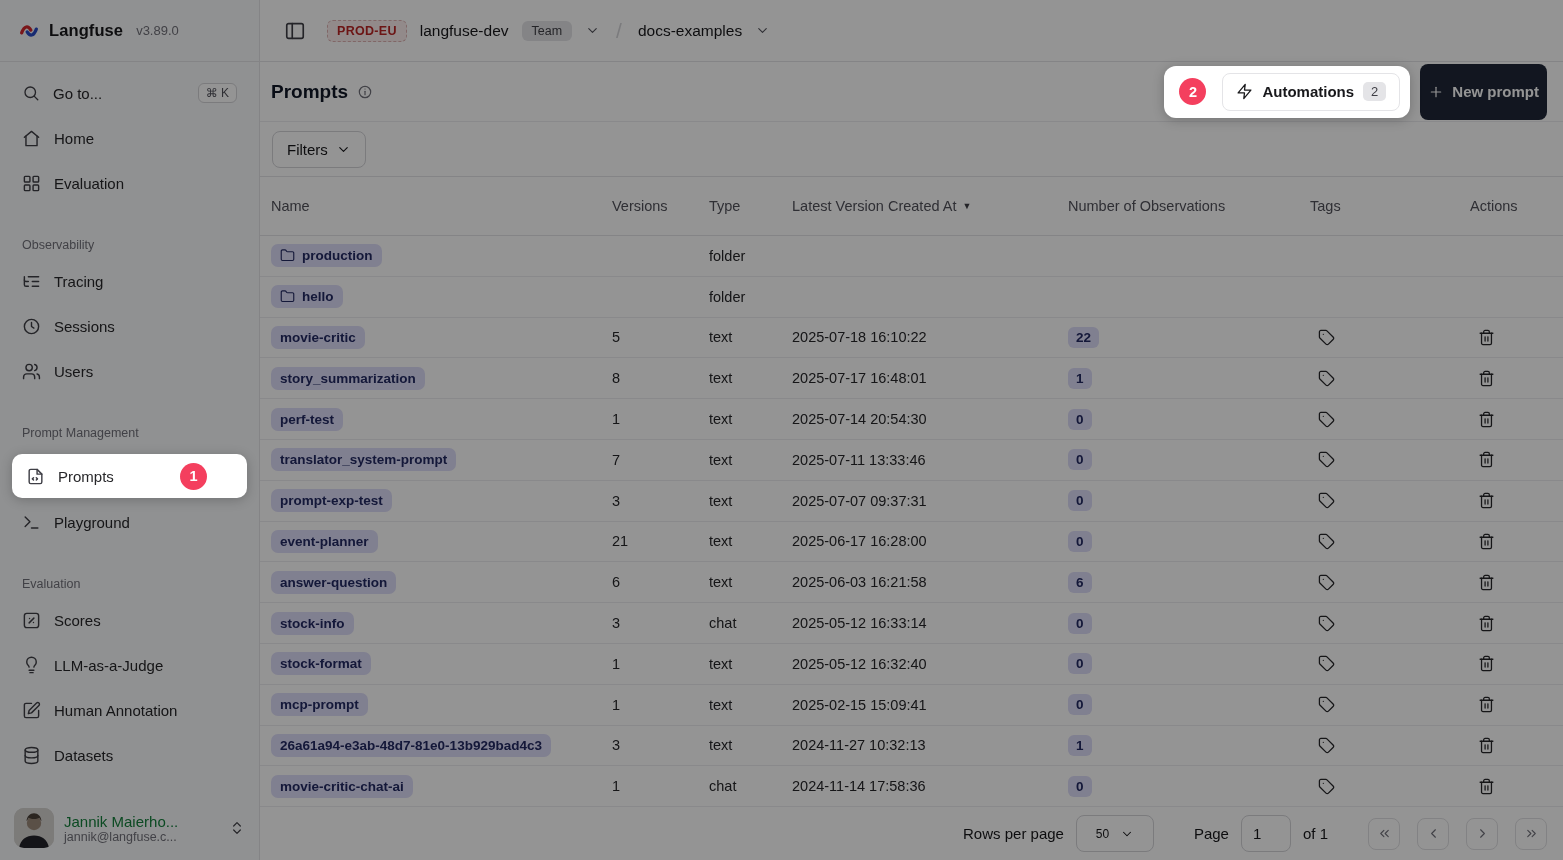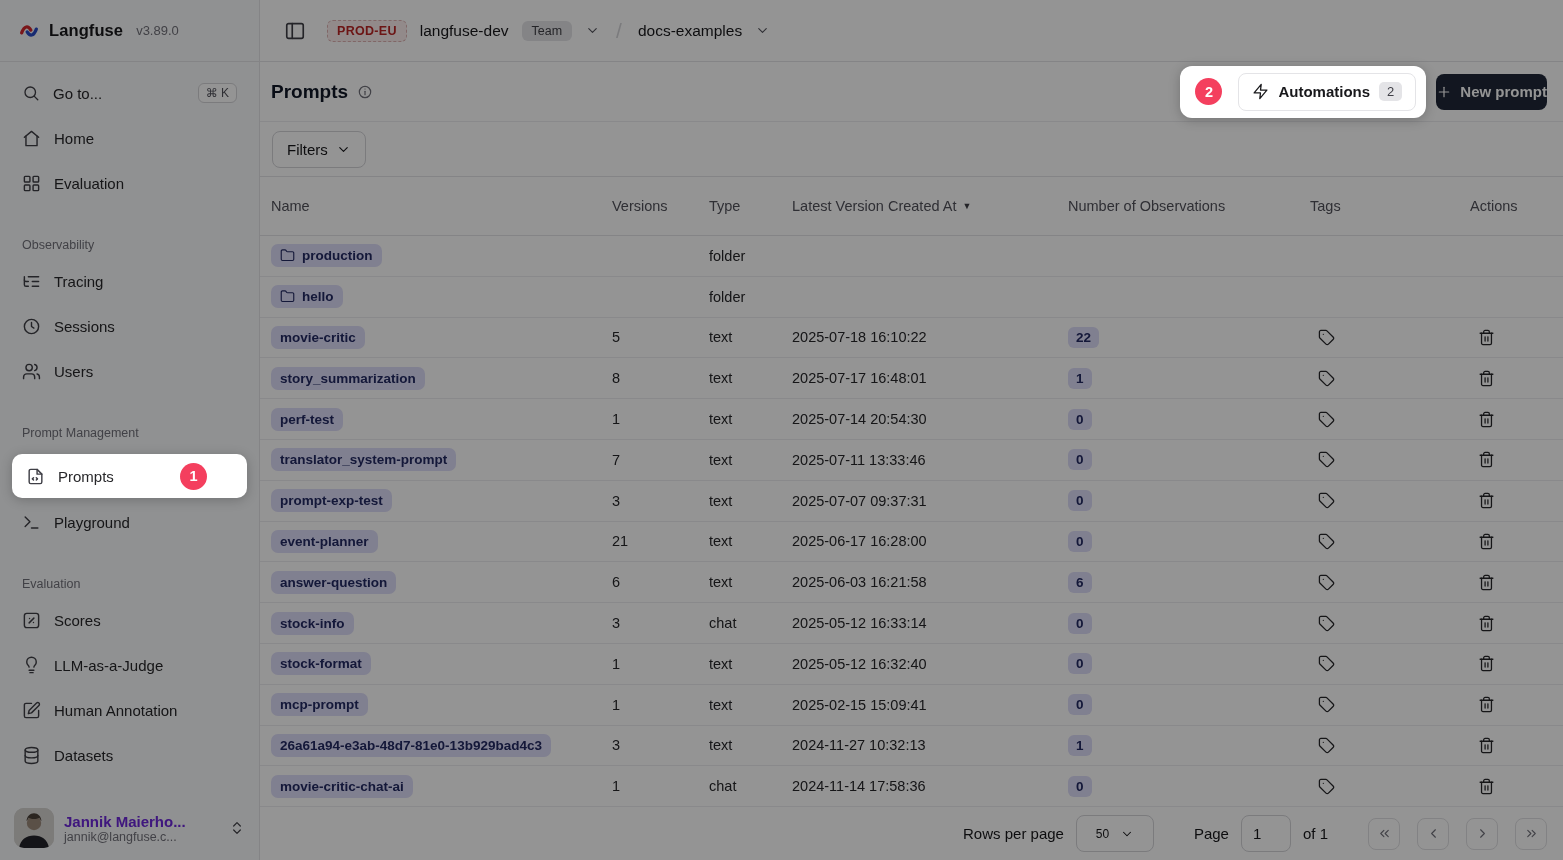--- a/index.html
+++ b/index.html
@@ -33,21 +33,21 @@
   .section-label { font-size:12.5px; color:#71717a; margin:38px 10px 12px 10px; height:18px; display:flex; align-items:center; }
   .nav-item.active { background:#fff; height:44px; border-radius:10px; padding:0 14px; margin:0 0 9px 0;
                      box-shadow:0 2px 12px rgba(0,0,0,.22); position:relative; z-index:60; }
   .step-badge { width:27px; height:27px; border-radius:50%; background:var(--callout-red,#f43f5e); color:#fff;
                 font-weight:700; font-size:14.5px; display:flex; align-items:center; justify-content:center; }
   .nav-item.active .step-badge { margin-left:auto; margin-right:26px; }
 
   .sidebar-footer { margin-top:auto; padding:10px 14px 12px 14px; display:flex; align-items:center; gap:10px; }
   .avatar { width:40px; height:40px; border-radius:10px; overflow:hidden; flex:0 0 auto; background:#cfcfcf; }
   .user-meta { min-width:0; }
-  .user-name { font-weight:700; font-size:15px; color:#6d28d9; white-space:nowrap; }
+  .user-name { font-weight:400; font-size:15px; color:#15803d; white-space:nowrap; }
   .user-email { font-size:12.5px; color:#71717a; white-space:nowrap; }
   .user-caret { margin-left:auto; color:#3f3f46; }
 
   
   .main { flex:1; display:flex; flex-direction:column; min-width:0; }
 
   .topbar { height:62px; border-bottom:1px solid #e4e4e7; display:flex; align-items:center; padding:0 24px; gap:13px; }
   .panel-toggle { color:#3f3f46; background:none; border:none; padding:0; margin-right:8px; }
   .env-badge { background:#fbeeee; border:1px dashed #dcb2b2; color:var(--env-badge-text,#bb2525); border-radius:6px;
                padding:3px 9px; font-size:12.5px; font-weight:700; letter-spacing:.3px; }
@@ -58,22 +58,22 @@
 
   .page-header { height:60px; display:flex; align-items:center; padding:0 16px 0 11px; border-bottom:1px solid #ececef; }
   .page-title { font-size:19px; font-weight:700; color:#111827; display:flex; align-items:center; gap:9px; }
   .page-title svg { color:#71717a; }
   .header-right { margin-left:auto; display:flex; align-items:center; }
   .callout { background:#fff; border-radius:12px; padding:7px 10px 7px 15px; display:flex; align-items:center; gap:16px;
              box-shadow:0 2px 12px rgba(0,0,0,.22); position:relative; z-index:60; }
   .btn-automations { height:38px; border:1px solid #e4e4e7; background:#fff; border-radius:8px; display:flex;
                      align-items:center; gap:9px; padding:0 13px; font-size:15px; font-weight:600; color:#18181b; }
   .count-pill { background:#e4e4e7; border-radius:5px; padding:2px 8px; font-size:13px; font-weight:500; color:#3f3f46; }
-  .btn-primary { height:36px; background:var(--primary-btn-bg,#202839); color:#fff; border:none; border-radius:8px;
-                 padding:0 0; display:flex; align-items:center; gap:8px; font-size:15px; font-weight:600; margin-left:10px; }
+  .btn-primary { height:56px; background:var(--primary-btn-bg,#202839); color:#fff; border:none; border-radius:8px;
+                 padding:0 8px; display:flex; align-items:center; gap:8px; font-size:15px; font-weight:600; margin-left:10px; }
 
   .toolbar { height:55px; display:flex; align-items:center; padding:0 12px; gap:26px; border-bottom:1px solid #e4e4e7; }
   .search-box { width:318px; height:37px; border:1px solid #d4d4d8; border-radius:8px; display:flex; align-items:center;
                 padding:0 10px 0 12px; gap:8px; background:transparent; }
   .search-box svg { color:#52525b; }
   .search-box input { border:none; outline:none; width:100px; font-size:15px; color:#18181b; background:transparent;
                       font-family:"Liberation Sans", sans-serif; }
   .search-box input::placeholder { color:#9ca3af; }
   .scope { margin-left:auto; display:flex; align-items:center; gap:7px; font-size:15px; font-weight:500; color:#27272a; }
   .scope svg { color:#71717a; }

